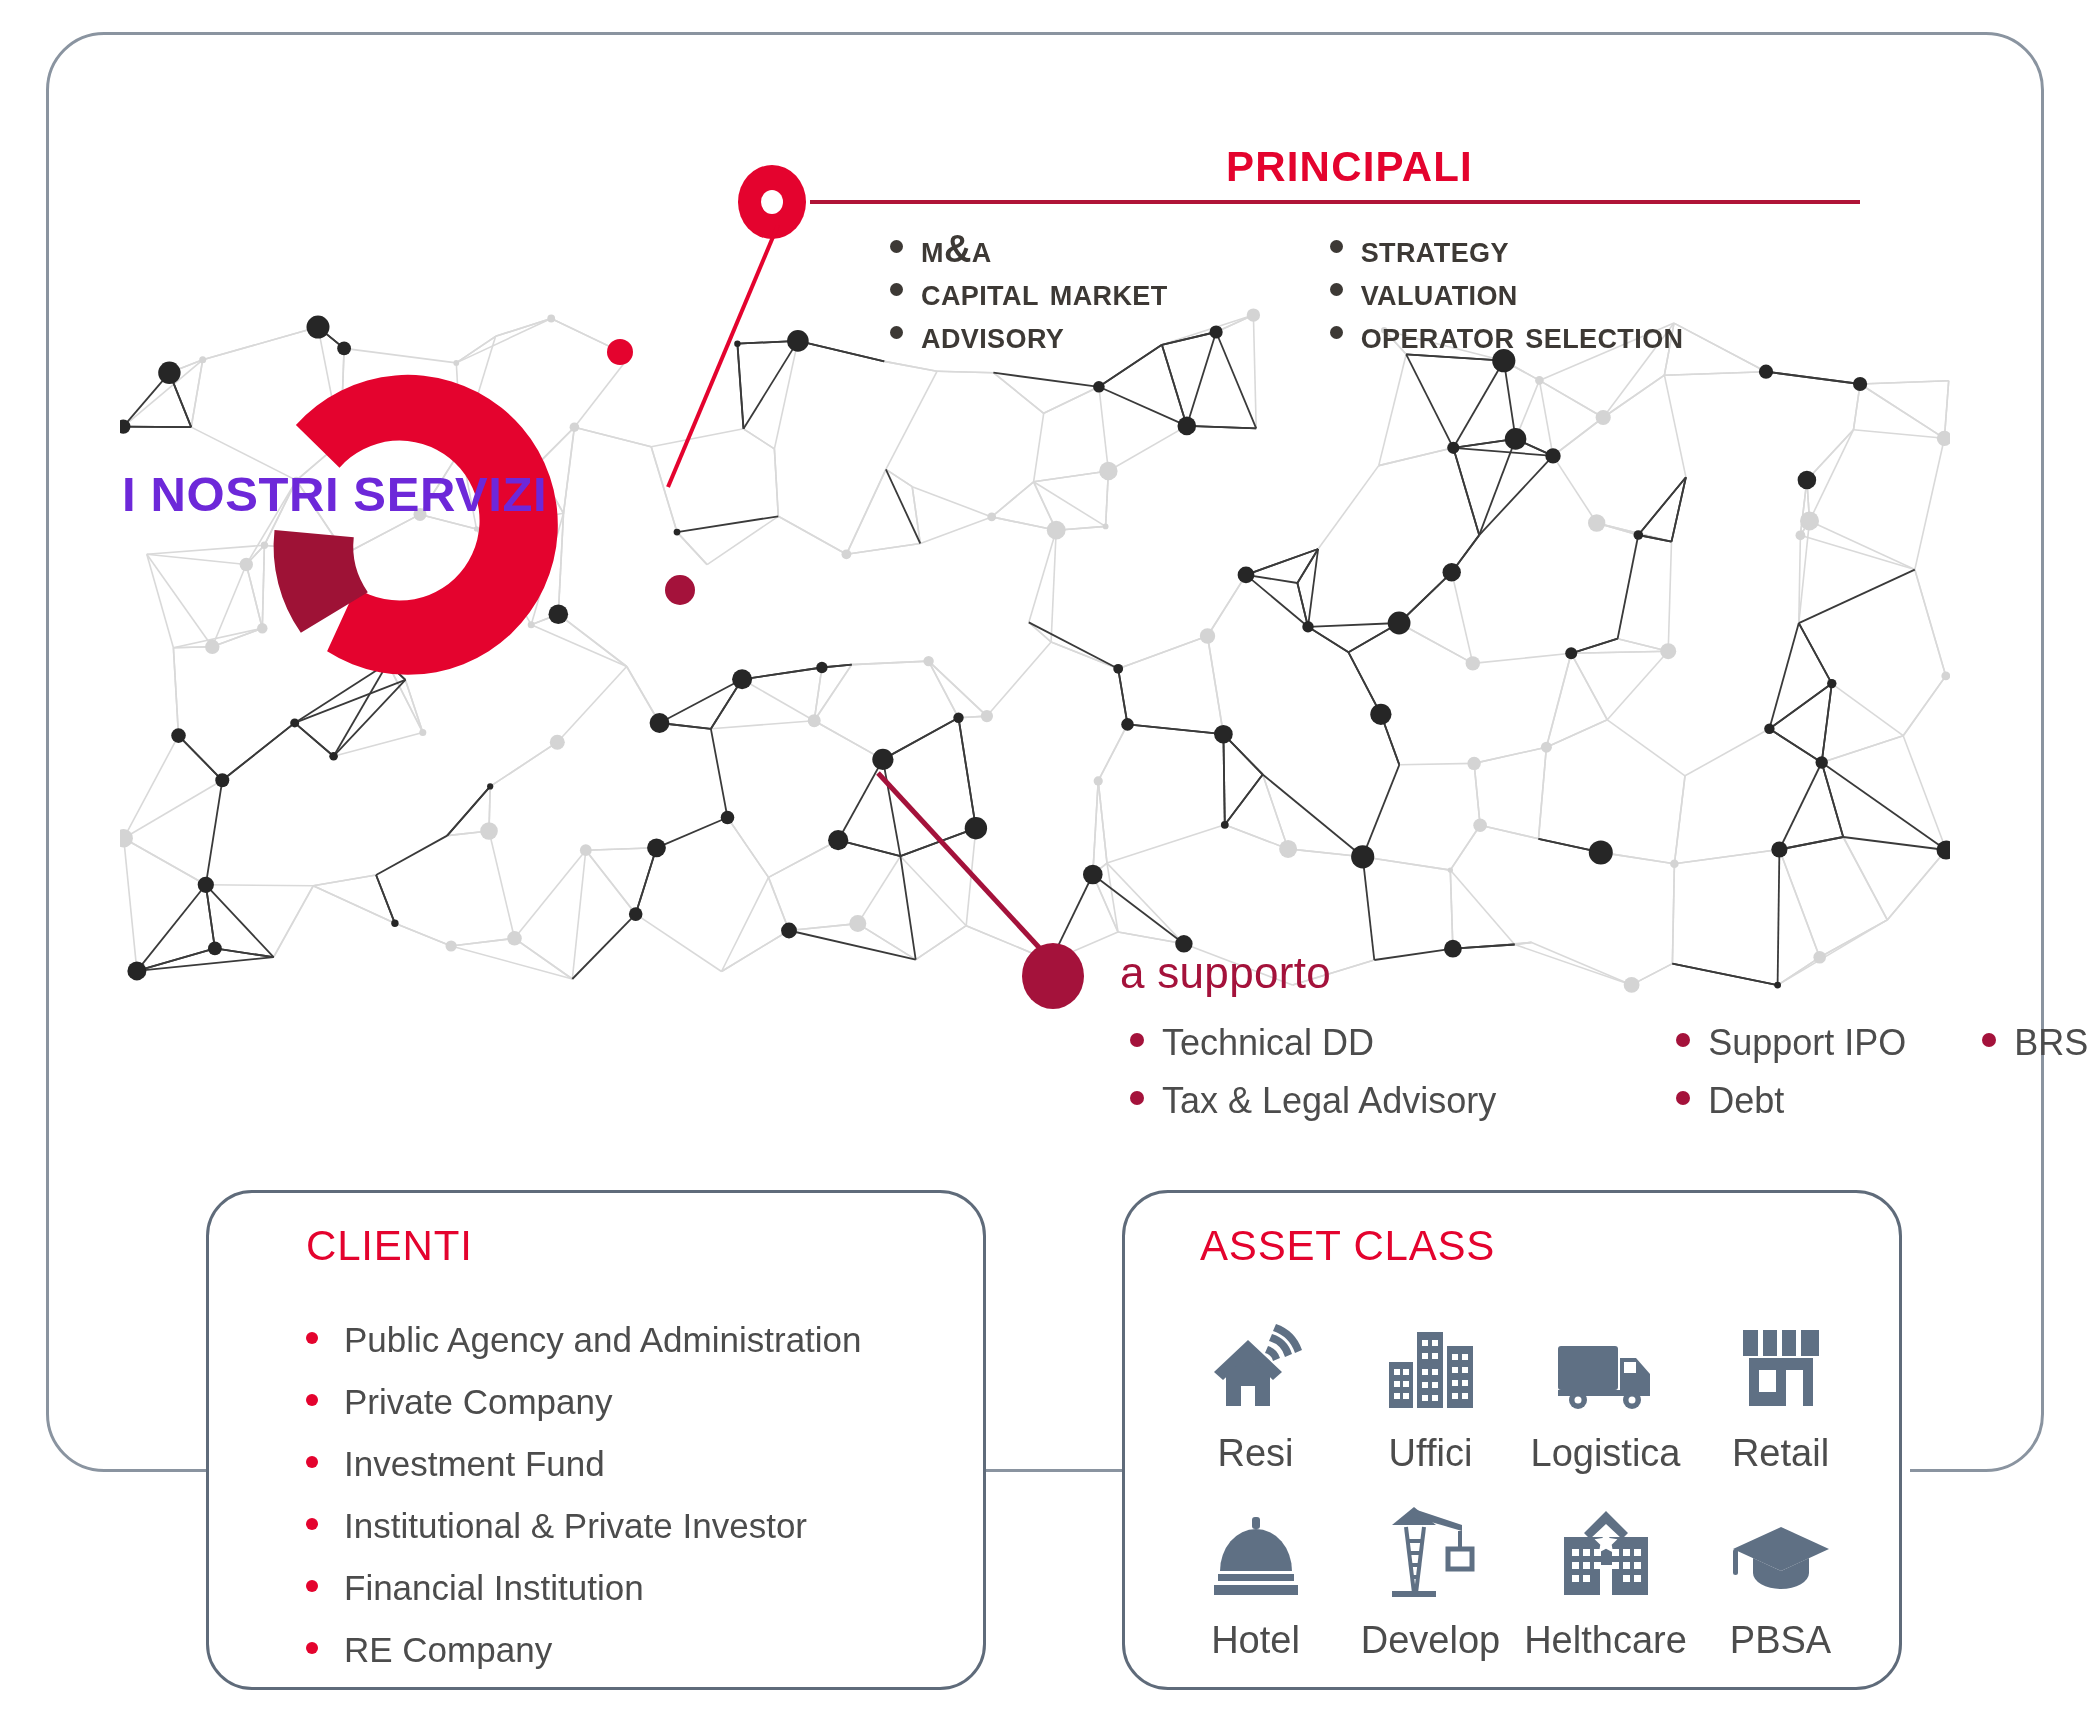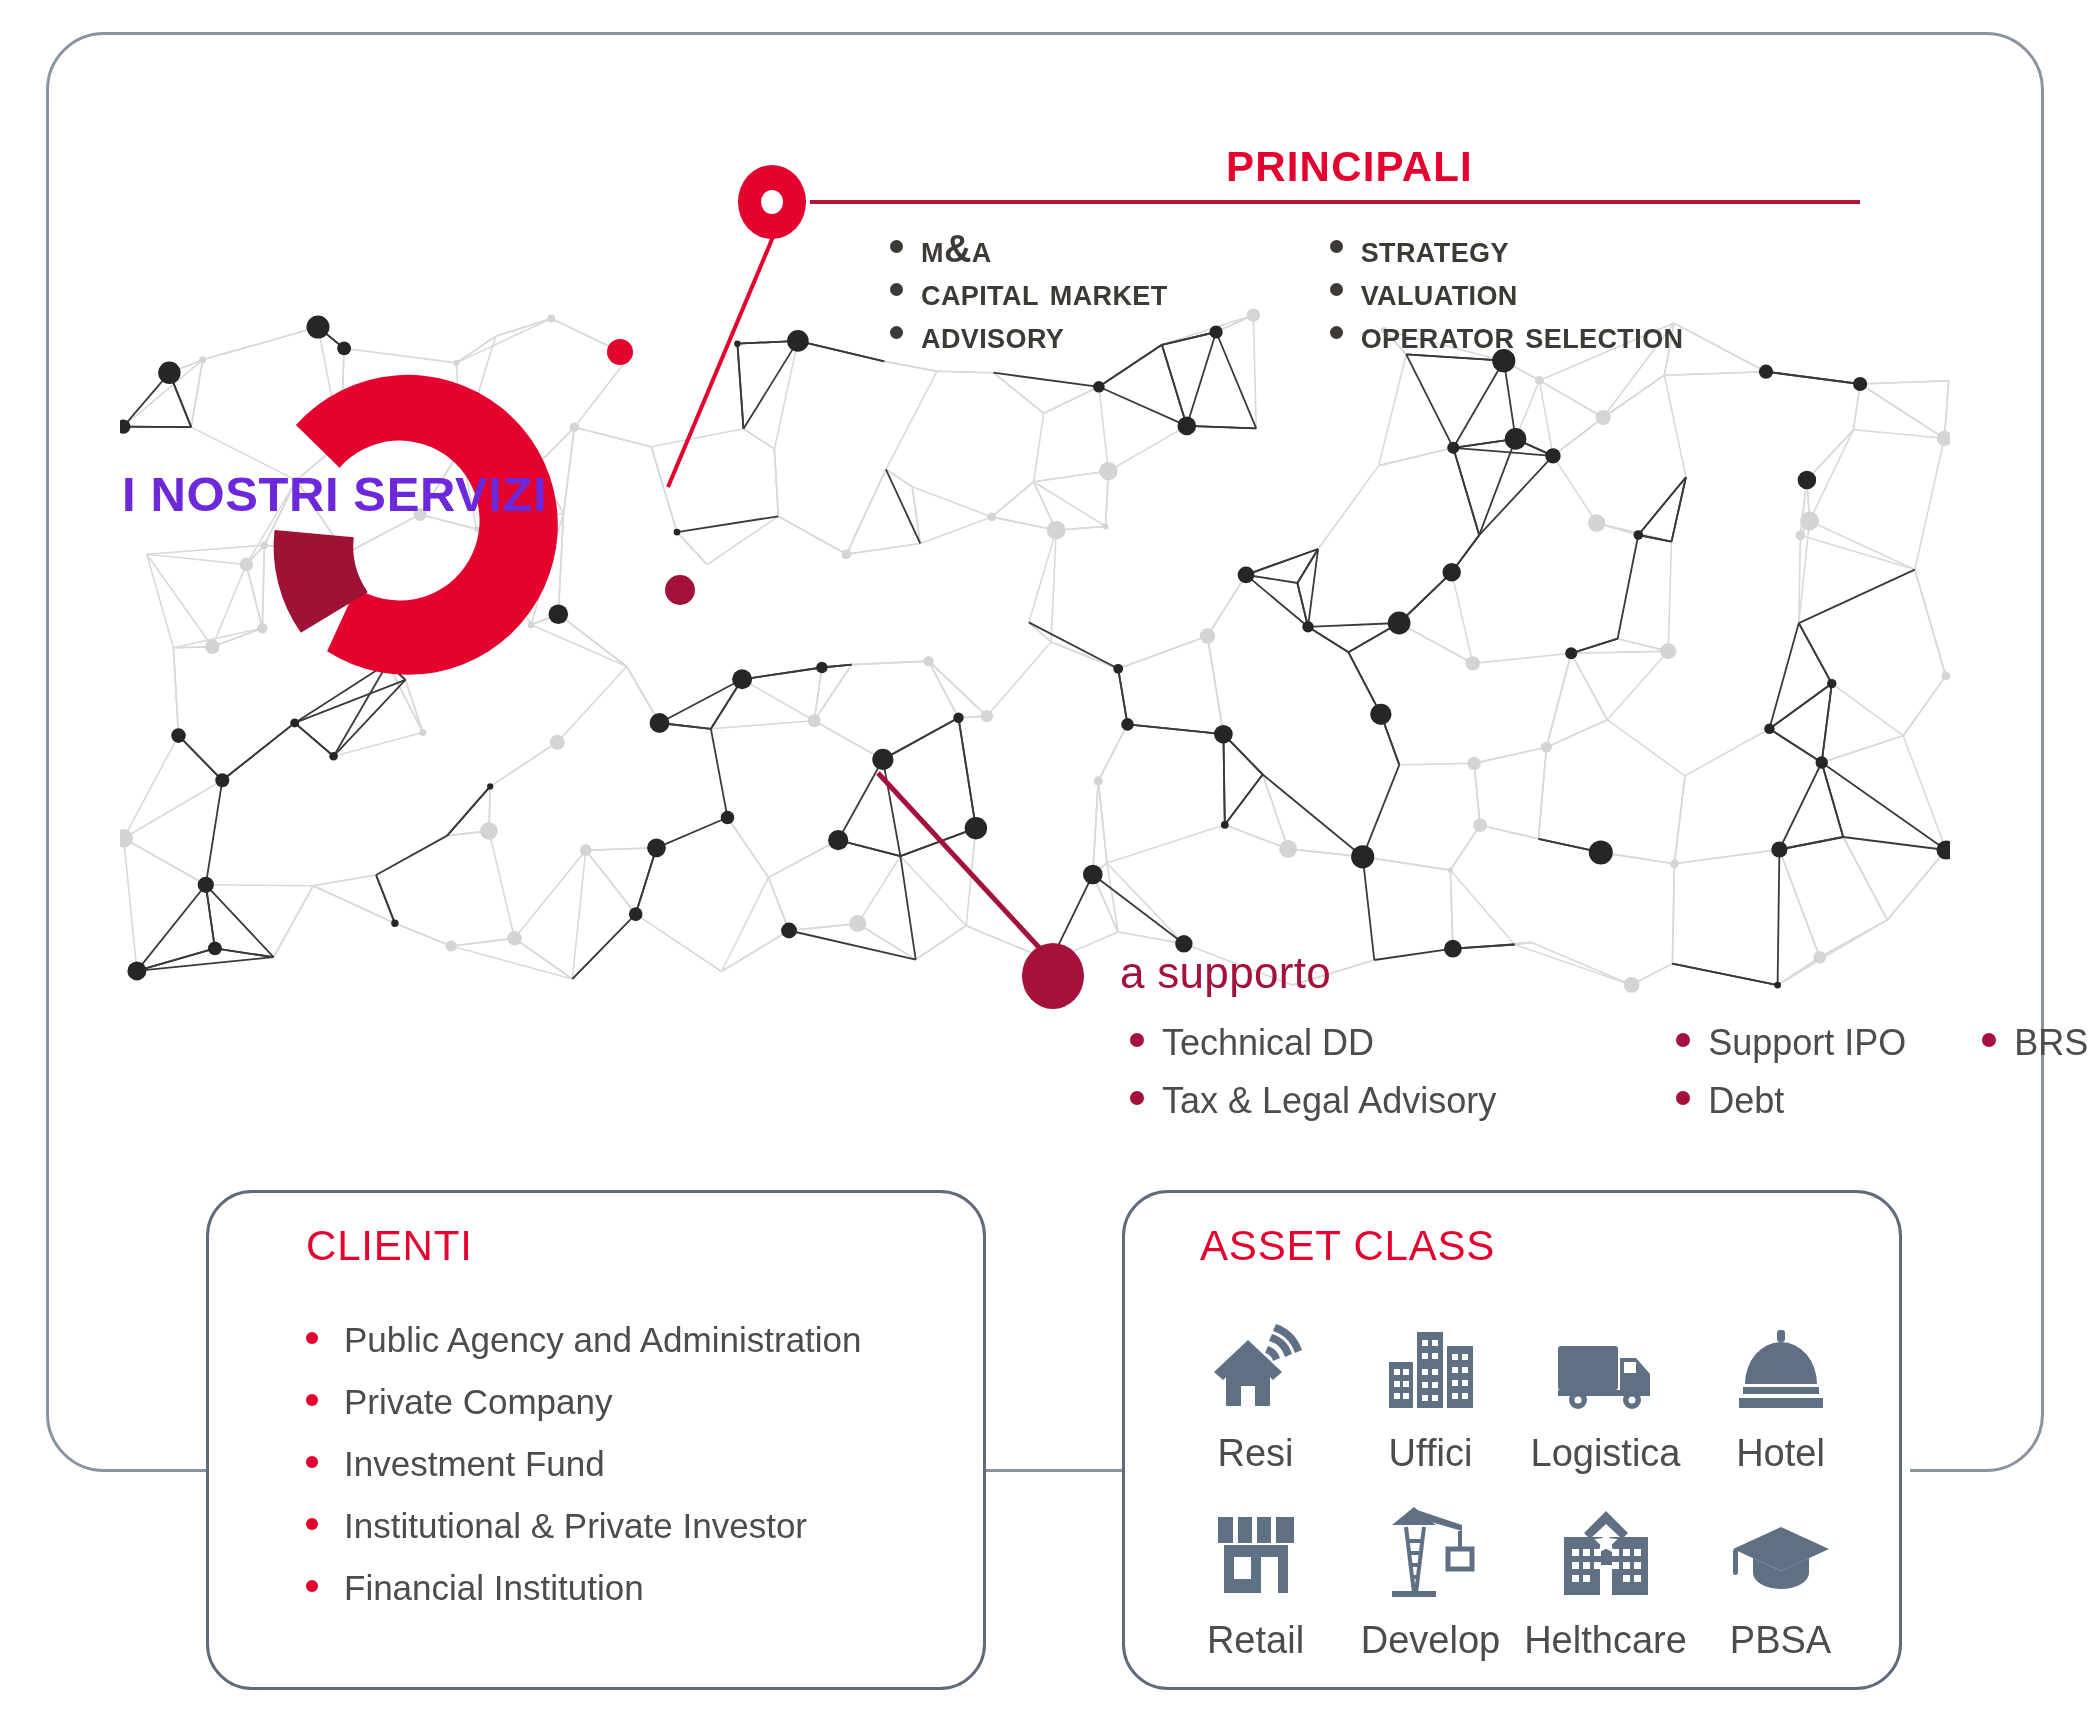--- a/index.html
+++ b/index.html
@@ -1043,20 +1043,24 @@
       <span>Investment Fund</span>
     </div>
   <div class="citem">
       <span class="cb"></span>
       <span>Institutional &amp; Private Investor</span>
     </div>
   <div class="citem">
       <span class="cb"></span>
       <span>Financial Institution</span>
     </div>
+  <div class="citem">
+      <span class="cb"></span>
+      <span>RE Company</span>
+    </div>
 </div>
 
 <div class="card" id="asset-card"></div>
 <div class="card-title" id="asset-title">ASSET CLASS</div>
 
 <div id="asset-grid">
 
   <div class="asset-cell">
     <div class="asset-ico">
       <svg width="92" height="86" viewBox="0 0 92 86" xmlns="http://www.w3.org/2000/svg" fill="#5f7084">
@@ -1118,45 +1122,45 @@
         <circle cx="76" cy="62" r="9"></circle>
         <circle cx="22" cy="62" r="3.5" fill="#ffffff"></circle>
         <circle cx="76" cy="62" r="3.5" fill="#ffffff"></circle>
       </svg>
     </div>
     <div class="asset-label">Logistica</div>
   </div>
 
   <div class="asset-cell">
     <div class="asset-ico">
-      <svg width="92" height="80" viewBox="0 0 92 80" xmlns="http://www.w3.org/2000/svg" fill="#5f7084">
-        <rect x="42" y="0" width="8" height="12" rx="3"></rect>
-        <path d="M10 54 a36 42 0 0 1 72 0 Z"></path>
-        <rect x="8" y="57" width="76" height="7"></rect>
-        <path d="M4 68 h84 v10 h-84 Z"></path>
-      </svg>
-    </div>
-    <div class="asset-label">Hotel</div>
-  </div>
-
-  <div class="asset-cell">
-    <div class="asset-ico">
       <svg width="84" height="84" viewBox="0 0 84 84" xmlns="http://www.w3.org/2000/svg" fill="#5f7084">
         <path d="M4 4 h76 v26 h-76 Z"></path>
         <g fill="#ffffff">
           <rect x="19" y="4" width="5" height="26"></rect>
           <rect x="38" y="4" width="5" height="26"></rect>
           <rect x="57" y="4" width="5" height="26"></rect>
         </g>
         <rect x="10" y="32" width="64" height="48"></rect>
         <rect x="20" y="44" width="17" height="22" fill="#ffffff"></rect>
         <rect x="47" y="44" width="17" height="36" fill="#ffffff"></rect>
       </svg>
     </div>
     <div class="asset-label">Retail</div>
+  </div>
+
+  <div class="asset-cell">
+    <div class="asset-ico">
+      <svg width="92" height="80" viewBox="0 0 92 80" xmlns="http://www.w3.org/2000/svg" fill="#5f7084">
+        <rect x="42" y="0" width="8" height="12" rx="3"></rect>
+        <path d="M10 54 a36 42 0 0 1 72 0 Z"></path>
+        <rect x="8" y="57" width="76" height="7"></rect>
+        <path d="M4 68 h84 v10 h-84 Z"></path>
+      </svg>
+    </div>
+    <div class="asset-label">Hotel</div>
   </div>
 
   <div class="asset-cell">
     <div class="asset-ico">
       <svg width="94" height="94" viewBox="0 0 94 94" xmlns="http://www.w3.org/2000/svg" fill="#5f7084" stroke="#5f7084">
         <path d="M30 4 L8 22 h44 Z" stroke="none"></path>
         <path d="M30 6 L78 22 L78 28 L30 14 Z" stroke="none"></path>
         <g stroke-width="4" fill="none">
           <path d="M22 24 L30 90"></path>
           <path d="M40 24 L32 90"></path>

